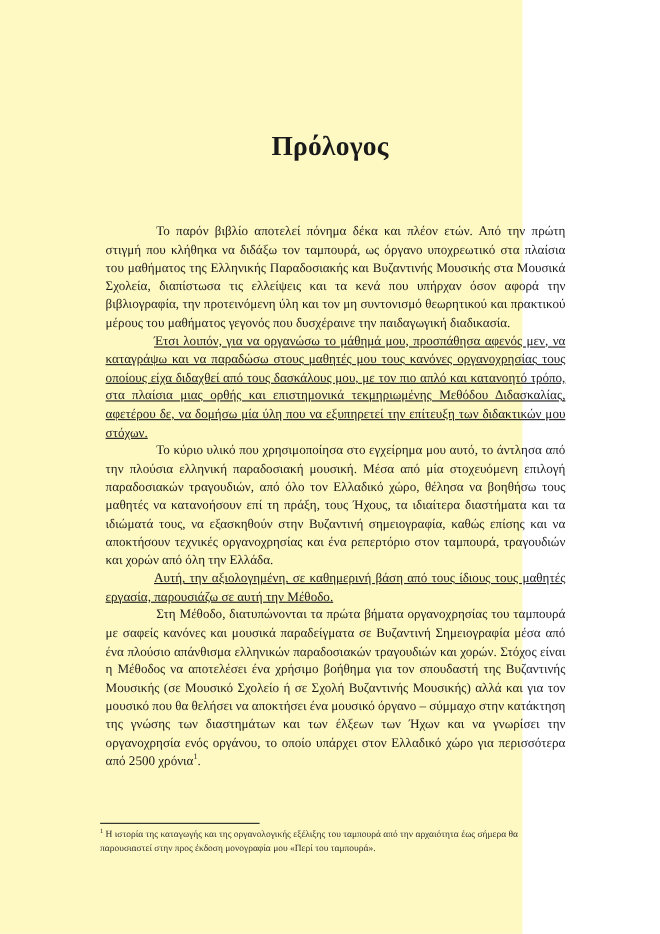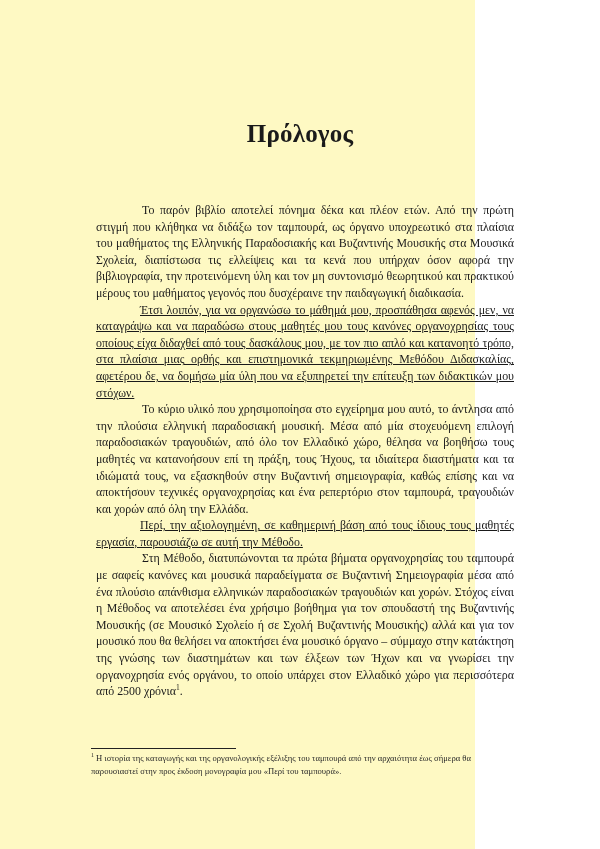--- a/index.html
+++ b/index.html
@@ -79,21 +79,21 @@
 </head>
 <body>
 
 <div class="page">
   <h1 class="title">Πρόλογος</h1>
 
   <div class="body-text">
     <p>Το παρόν βιβλίο αποτελεί πόνημα δέκα και πλέον ετών. Από την πρώτη στιγμή που κλήθηκα να διδάξω τον ταμπουρά, ως όργανο υποχρεωτικό στα πλαίσια του μαθήματος της Ελληνικής Παραδοσιακής και Βυζαντινής Μουσικής στα Μουσικά Σχολεία, διαπίστωσα τις ελλείψεις και τα κενά που υπήρχαν όσον αφορά την βιβλιογραφία, την προτεινόμενη ύλη και τον μη συντονισμό θεωρητικού και πρακτικού μέρους του μαθήματος γεγονός που δυσχέραινε την παιδαγωγική διαδικασία.</p>
     <p class="pull">Έτσι λοιπόν, για να οργανώσω το μάθημά μου, προσπάθησα αφενός μεν, να καταγράψω και να παραδώσω στους μαθητές μου τους κανόνες οργανοχρησίας τους οποίους είχα διδαχθεί από τους δασκάλους μου, με τον πιο απλό και κατανοητό τρόπο, στα πλαίσια μιας ορθής και επιστημονικά τεκμηριωμένης Μεθόδου Διδασκαλίας, αφετέρου δε, να δομήσω μία ύλη που να εξυπηρετεί την επίτευξη των διδακτικών μου στόχων.</p>
     <p>Το κύριο υλικό που χρησιμοποίησα στο εγχείρημα μου αυτό, το άντλησα από την πλούσια ελληνική παραδοσιακή μουσική. Μέσα από μία στοχευόμενη επιλογή παραδοσιακών τραγουδιών, από όλο τον Ελλαδικό χώρο, θέλησα να βοηθήσω τους μαθητές να κατανοήσουν επί τη πράξη, τους Ήχους, τα ιδιαίτερα διαστήματα και τα ιδιώματά τους, να εξασκηθούν στην Βυζαντινή σημειογραφία, καθώς επίσης και να αποκτήσουν τεχνικές οργανοχρησίας και ένα ρεπερτόριο στον ταμπουρά, τραγουδιών και χορών από όλη την Ελλάδα.</p>
-    <p class="pull">Περί, την αξιολογημένη, σε καθημερινή βάση από τους ίδιους τους μαθητές εργασία, παρουσιάζω σε αυτή την Μέθοδο.</p>
+    <p class="pull">Αυτή, την αξιολογημένη, σε καθημερινή βάση από τους ίδιους τους μαθητές εργασία, παρουσιάζω σε αυτή την Μέθοδο.</p>
     <p><span>Στη Μέθοδο, διατυπώνονται τα πρώτα βήματα οργανοχρησίας του ταμπουρά με σαφείς κανόνες και μουσικά παραδείγματα σε Βυζαντινή Σημειογραφία μέσα από ένα πλούσιο απάνθισμα ελληνικών παραδοσιακών τραγουδιών και χορών. Στόχος είναι η Μέθοδος να αποτελέσει ένα χρήσιμο βοήθημα για τον σπουδαστή της Βυζαντινής Μουσικής (σε Μουσικό Σχολείο ή σε Σχολή Βυζαντινής Μουσικής) αλλά και για τον μουσικό που θα θελήσει να αποκτήσει ένα μουσικό όργανο – σύμμαχο στην κατάκτηση της γνώσης των διαστημάτων και των έλξεων των Ήχων και να γνωρίσει την οργανοχρησία ενός οργάνου, το οποίο υπάρχει στον Ελλαδικό χώρο για περισσότερα από 2500 χρόνια</span><sup class="fn-ref">1</sup>.</p>
   </div>
 
   <div class="footnote-rule"></div>
   <div class="footnote">
     <sup>1</sup><span>Η ιστορία της καταγωγής και της οργανολογικής εξέλιξης  του ταμπουρά από την αρχαιότητα έως σήμερα θα παρουσιαστεί στην προς έκδοση μονογραφία μου «Περί του ταμπουρά».</span>
   </div>
 </div>
 
 </body></html>

